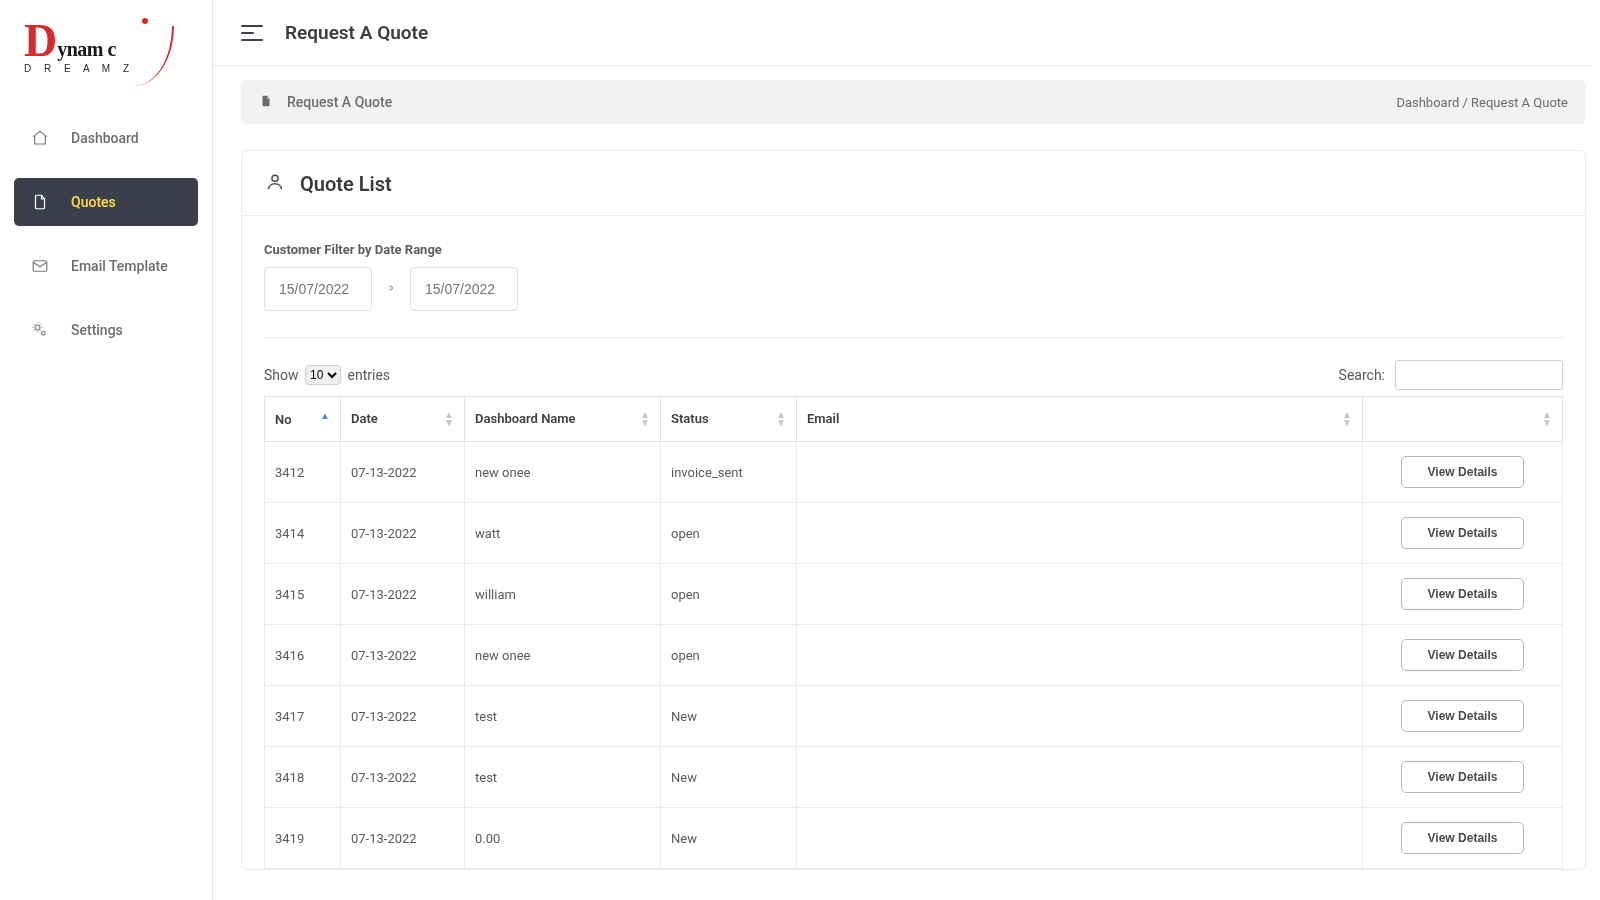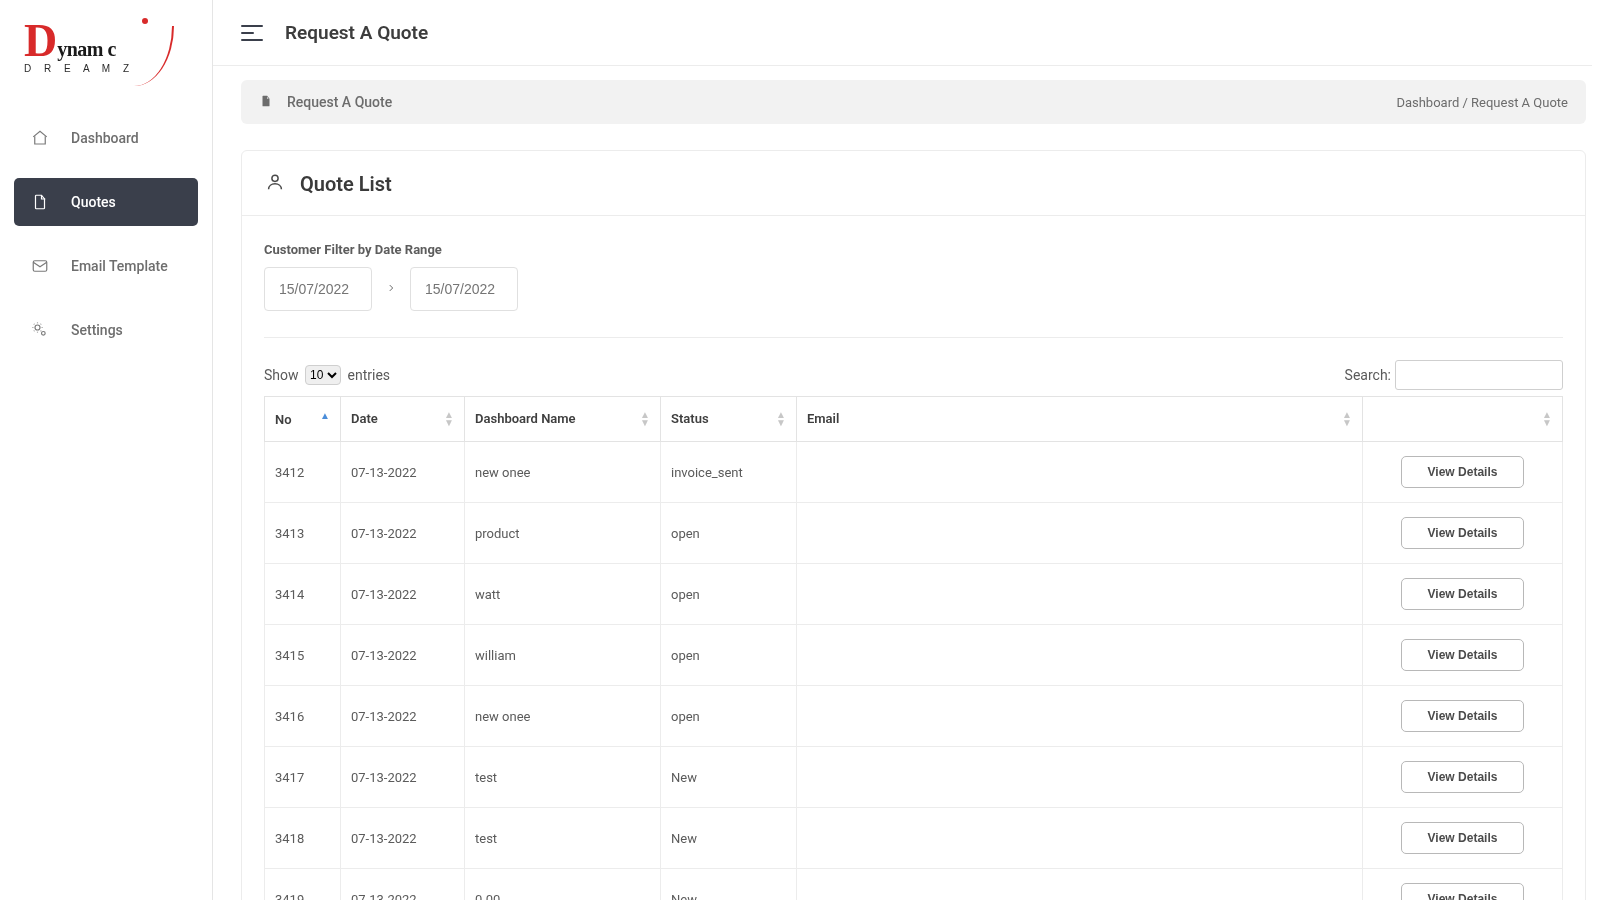--- a/index.html
+++ b/index.html
@@ -88,21 +88,21 @@
     padding: 14px 16px;
     border-radius: 5px;
     font-size: 14px;
     color: #6e6e6e;
     font-weight: 500;
     cursor: pointer;
     margin-bottom: 16px;
   }
   .nav-item.active {
     background: #3a3f4b;
-    color: #ffffff;
+    color: #fde047;
   }
   .nav-item .icon { width: 20px; height: 20px; display:flex; align-items:center; justify-content:center; color: inherit; }
   .nav-item.active .icon { color: #fff; }
   .nav-item:not(.active) .icon { color: #7a7a7a; }
 
   
   .main {
     position: absolute;
     left: 213px;
     top: 0;
@@ -220,21 +220,21 @@
     color: #5a5a5a;
     margin-bottom: 6px;
   }
   .entries-select {
     border: 1px solid #cfcfcf;
     border-radius: 4px;
     height: 20px;
     font-size: 12px;
     margin: 0 3px;
   }
-  .search-wrap { margin-left: auto; display:flex; align-items:center; gap:4px;}
+  .search-wrap { margin-left: auto; display:flex; align-items:center; gap:10px;}
   .search-input {
     width: 168px;
     height: 30px;
     border: 1px solid #cfcfcf;
     border-radius: 3px;
     padding: 0 8px;
     font-size: 14px;
   }
 
   
@@ -434,28 +434,20 @@
           <tbody id="table-body">
               <tr>
                 <td>3412</td>
                 <td>07-13-2022</td>
                 <td>new onee</td>
                 <td>invoice_sent</td>
                 <td></td>
                 <td class="act-cell"><button class="btn-view">View Details</button></td>
               </tr>
               <tr>
-                <td>3413</td>
-                <td>07-13-2022</td>
-                <td>product</td>
-                <td>open</td>
-                <td></td>
-                <td class="act-cell"><button class="btn-view">View Details</button></td>
-              </tr>
-              <tr>
                 <td>3414</td>
                 <td>07-13-2022</td>
                 <td>watt</td>
                 <td>open</td>
                 <td></td>
                 <td class="act-cell"><button class="btn-view">View Details</button></td>
               </tr>
               <tr>
                 <td>3415</td>
                 <td>07-13-2022</td>

